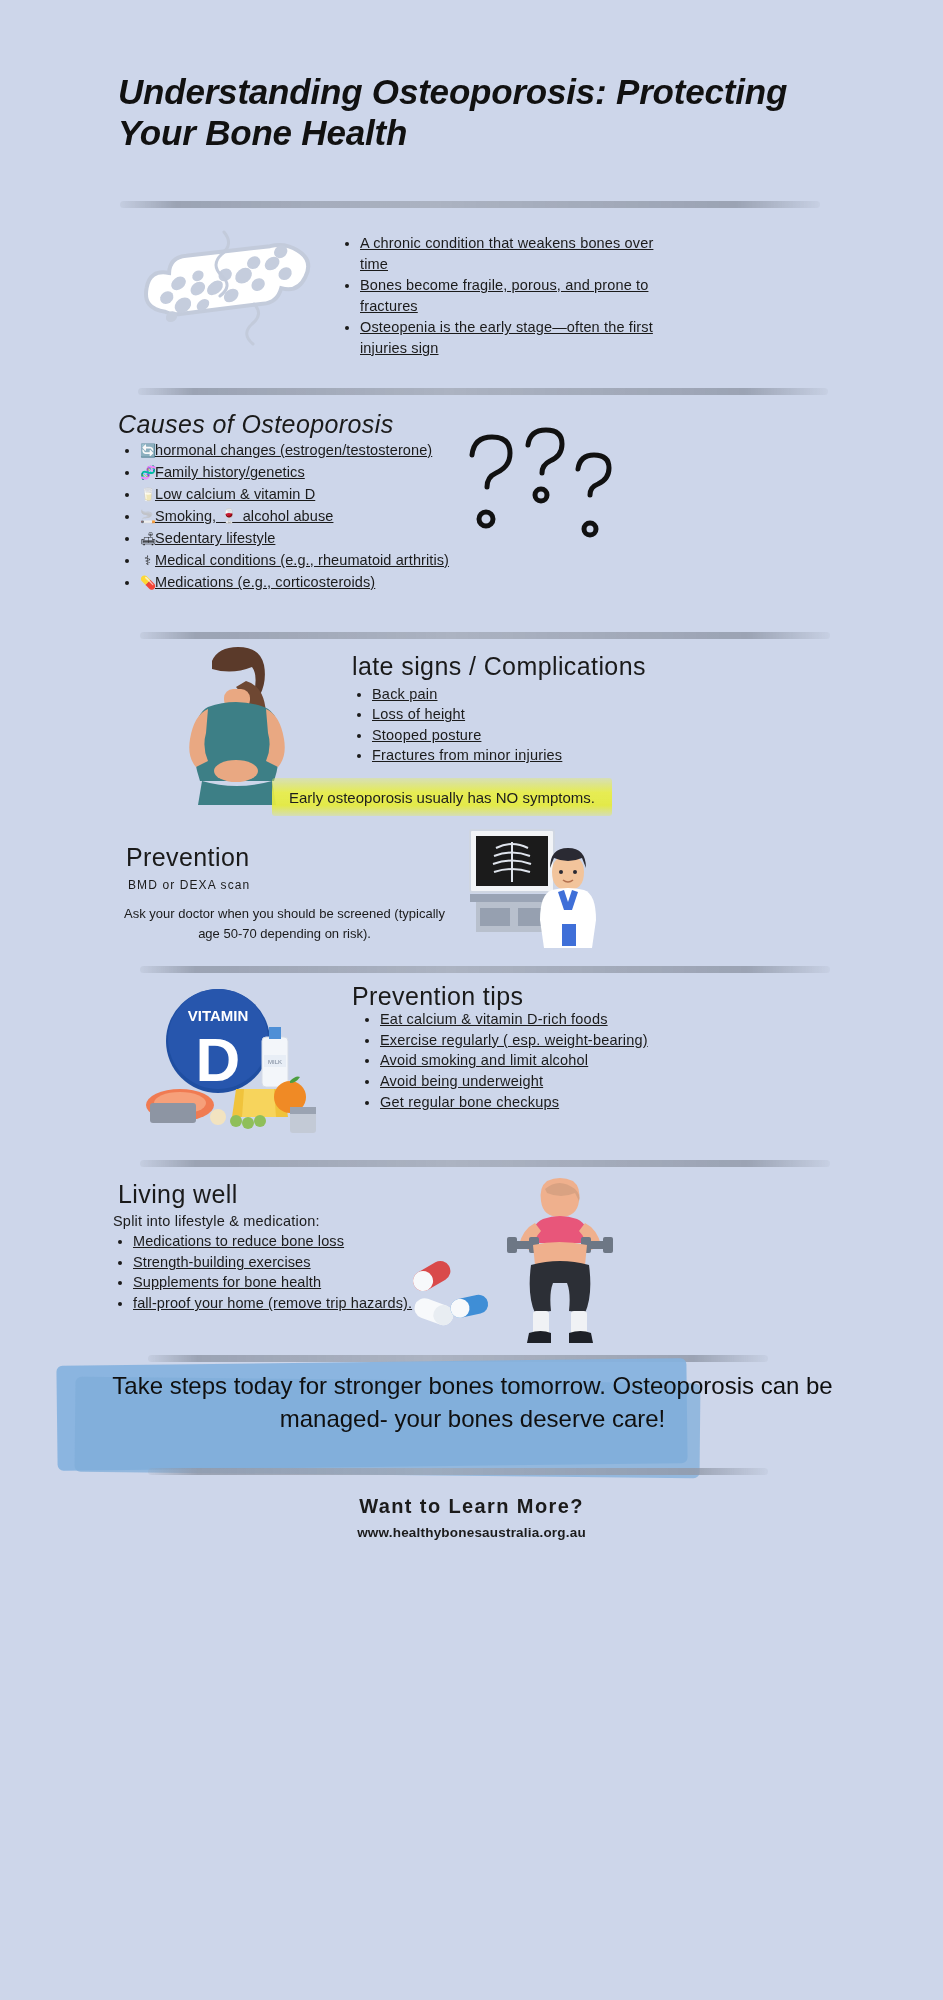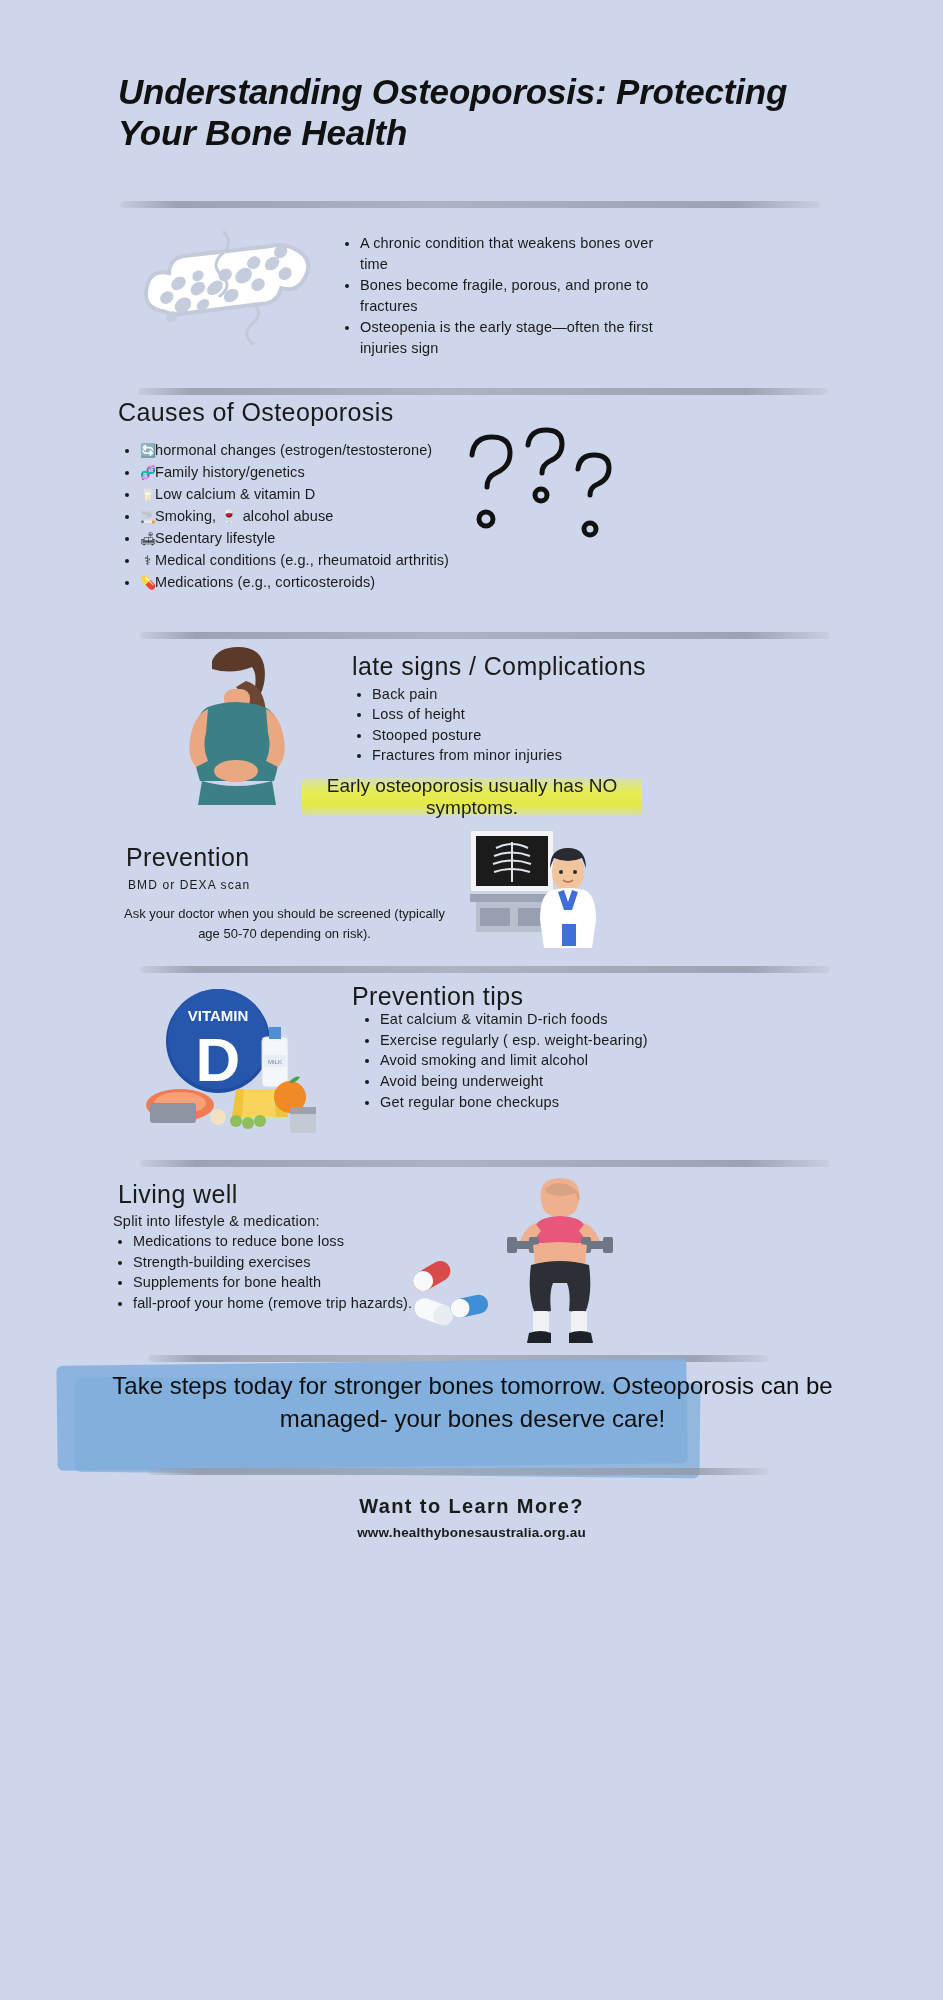--- a/index.html
+++ b/index.html
@@ -22,45 +22,45 @@
 
   
   .title{
     position:absolute;left:118px;top:72px;width:700px;
     font-size:35px;line-height:1.17;font-weight:bold;font-style:italic;
     letter-spacing:-.2px;color:#111;
   }
 
   
   ul.bul{margin:0;padding:0 0 0 20px;list-style:disc;}
-  ul.bul li{margin:0 0 1px 0;}
+  ul.bul li{margin:0 0 1px 0;text-decoration:underline;}
   .sec-h{font-size:23px;letter-spacing:.4px;color:#1a1a1a;}
   .sec-h.lg{font-size:25px;}
 
   
   #bone-art{position:absolute;left:128px;top:218px;width:200px;height:160px;}
   #s1-list{position:absolute;left:340px;top:233px;width:330px;font-size:14.5px;line-height:1.42;letter-spacing:.15px;}
 
   
-  #causes-h{position:absolute;left:118px;top:398px;}
+  #causes-h{position:absolute;left:118px;top:410px;font-style:italic;}
   #causes-list{position:absolute;left:120px;top:440px;width:340px;font-size:14.5px;line-height:1.45;letter-spacing:.1px;}
   #causes-list li{padding-left:0;}
   .em{display:inline-block;width:15px;text-align:center;font-size:13px;}
   #q-art{position:absolute;left:450px;top:425px;width:180px;height:155px;}
 
   
   #lady-art{position:absolute;left:150px;top:645px;width:180px;height:165px;}
   #ls-h{position:absolute;left:352px;top:652px;}
   #ls-list{position:absolute;left:352px;top:685px;width:320px;font-size:14.5px;line-height:1.34;letter-spacing:.2px;}
   #hl-note{
     position:absolute;left:272px;top:778px;width:340px;height:38px;
     display:flex;align-items:center;justify-content:center;
-    font-size:19px;color:#1d1d1d;text-align:center;
+    font-size:15px;color:#1d1d1d;text-align:center;
     background:linear-gradient(180deg,rgba(233,238,90,.35) 0%,rgba(232,238,70,.92) 38%,rgba(228,234,64,.95) 72%,rgba(228,236,90,.35) 100%);
-    border-radius:3px;filter:blur(.1px);margin-left:30px;
+    border-radius:3px;filter:blur(.1px);
   }
 
   
   #dg-h{position:absolute;left:126px;top:843px;}
   #dg-sub{position:absolute;left:128px;top:878px;font-size:12px;letter-spacing:1.1px;font-weight:500;}
   #dg-note{position:absolute;left:112px;top:904px;width:345px;font-size:13px;line-height:1.5;text-align:center;}
   #xray-art{position:absolute;left:466px;top:828px;width:130px;height:122px;}
 
   
   #vitd-art{position:absolute;left:140px;top:985px;width:195px;height:155px;}

